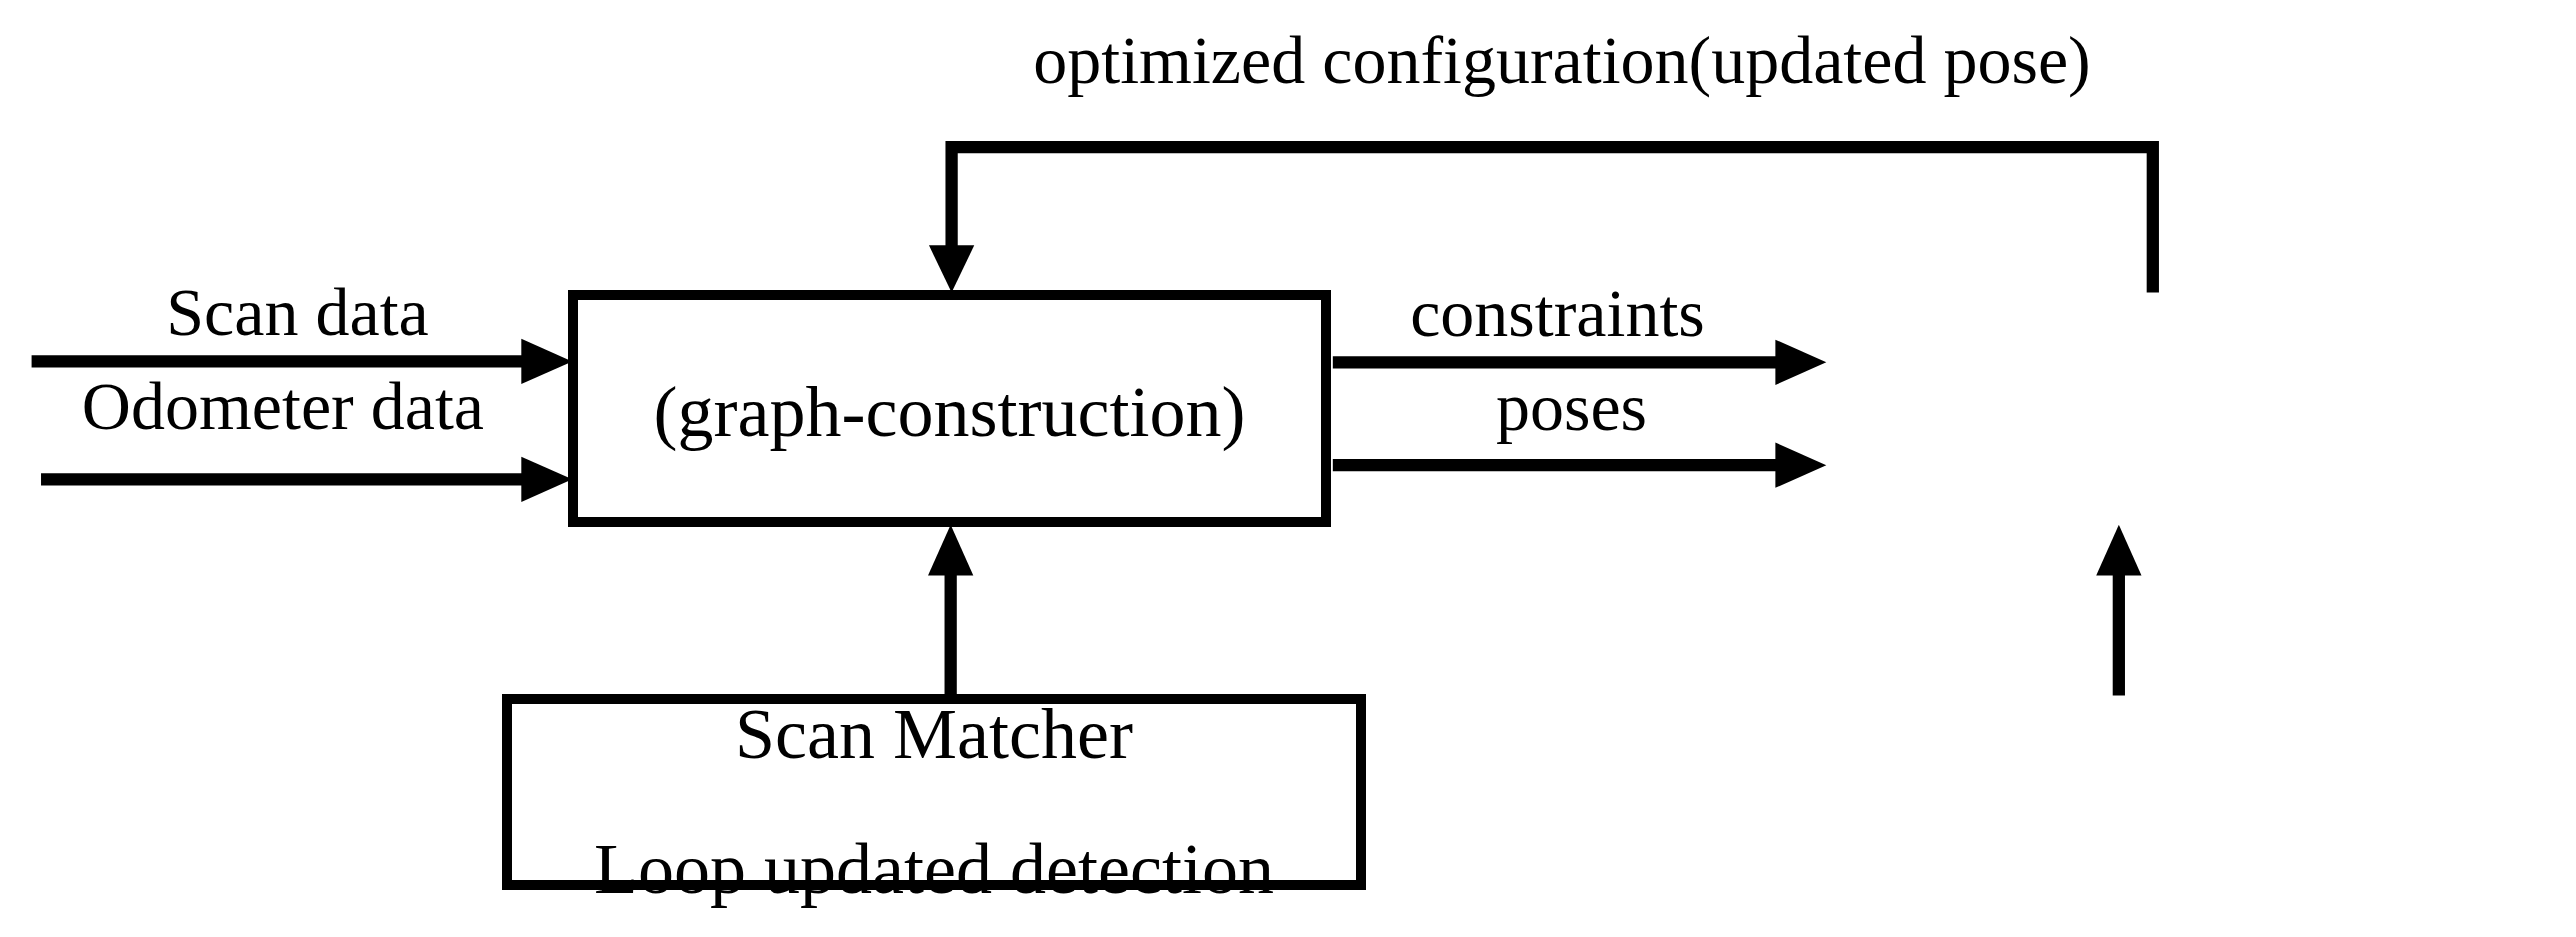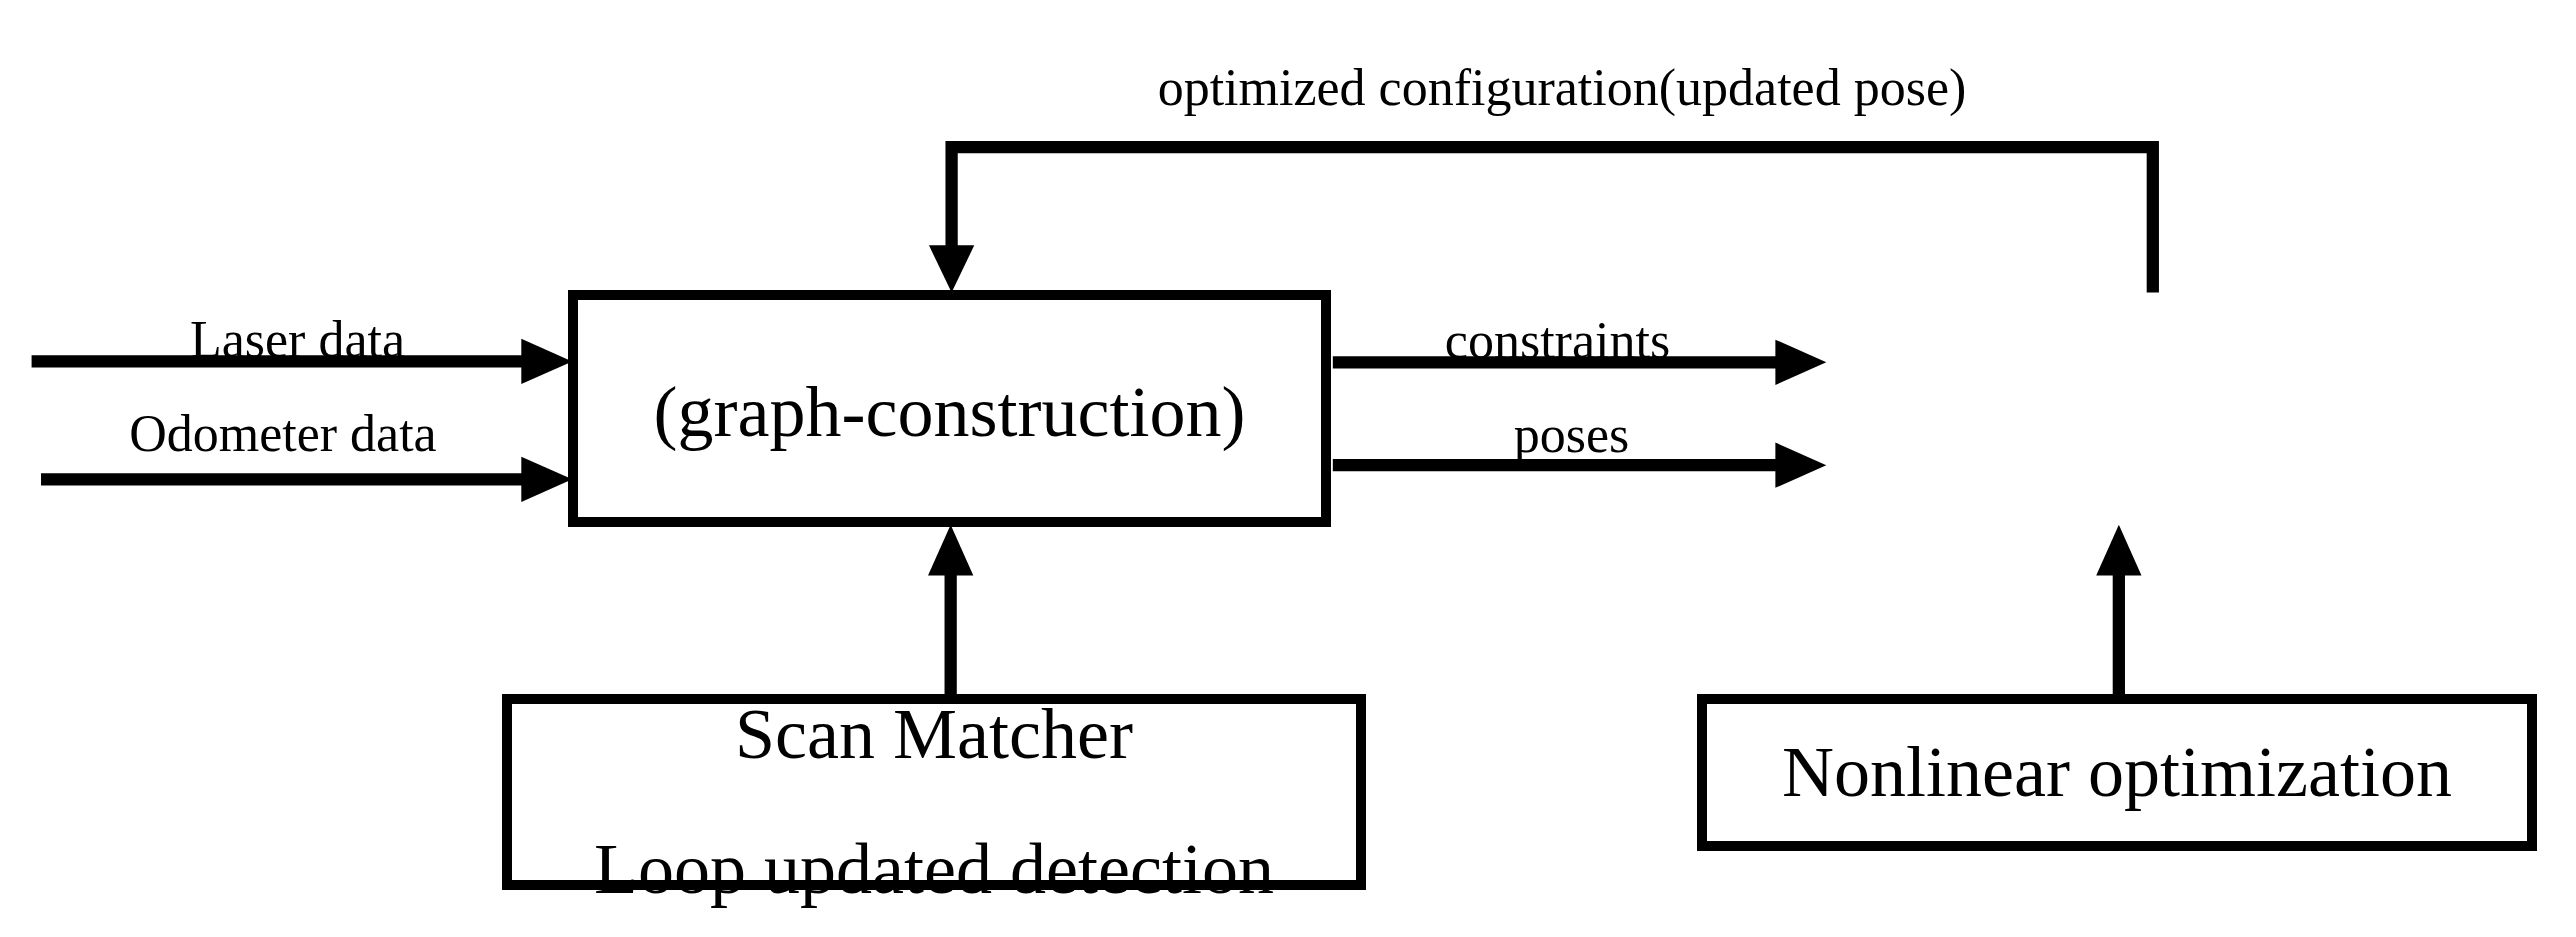--- a/index.html
+++ b/index.html
@@ -35,25 +35,24 @@
     text-align: center;
   }
   .node-line {
     font-size: 72px;
     line-height: 91px;
     white-space: nowrap;
   }
   .scan-box .node-line { line-height: 87px; }
   .flow-label {
     position: absolute;
-    font-size: 52px;
+    font-size: 68px;
     line-height: 1;
     text-align: center;
     white-space: nowrap;
-    margin-top: 36px;
   }
 </style>
 </head>
 <body>
 
 <div id="figure">
 
   <svg id="arrow-layer" viewBox="0 0 2729 993" xmlns="http://www.w3.org/2000/svg">
 
     <path d="M 2281 310 L 2281 156 L 1008 156 L 1008 262" fill="none" stroke="#000000" stroke-width="13"></path>
@@ -73,36 +72,33 @@
 
     <line x1="1007" y1="737" x2="1007" y2="608" stroke="#000000" stroke-width="13"></line>
     <polygon points="983,610 1031,610 1007,556" fill="#000000"></polygon>
 
     <line x1="2245" y1="737" x2="2245" y2="608" stroke="#000000" stroke-width="13"></line>
     <polygon points="2221,610 2269,610 2245,556" fill="#000000"></polygon>
   </svg>
 
   <div class="flow-label" style="left: 901px; top: 26.4px; width: 1322px;">optimized configuration(updated pose)</div>
 
-  <div class="flow-label" style="left: 90px; top: 278px; width: 415px;">Laser data</div>
+  <div class="flow-label" style="left: 90px; top: 278px; width: 415px;">Scan data</div>
 
   <div class="flow-label" style="left: 9.4px; top: 372px; width: 547px;">Odometer data</div>
 
   <div class="flow-label" style="left: 1345px; top: 279px; width: 425px;">constraints</div>
 
   <div class="flow-label" style="left: 1449px; top: 373px; width: 245px;">poses</div>
 
   <div class="node-box" style="left: 568px; top: 290px; width: 763px; height: 237px; padding-top: 7.6px;">
     <div class="node-line">(graph-construction)</div>
   </div>
 
 
   <div class="node-box scan-box" style="left: 502px; top: 694px; width: 864px; height: 196px; padding-top: 19px; gap: 48px;">
     <div class="node-line">Scan Matcher</div>
     <div class="node-line">Loop updated detection</div>
   </div>
 
-  <div class="node-box" style="left: 1697px; top: 694px; width: 840px; height: 157px;">
-    <div class="node-line">Nonlinear optimization</div>
-  </div>
 
 </div>
 
 
 </body></html>

